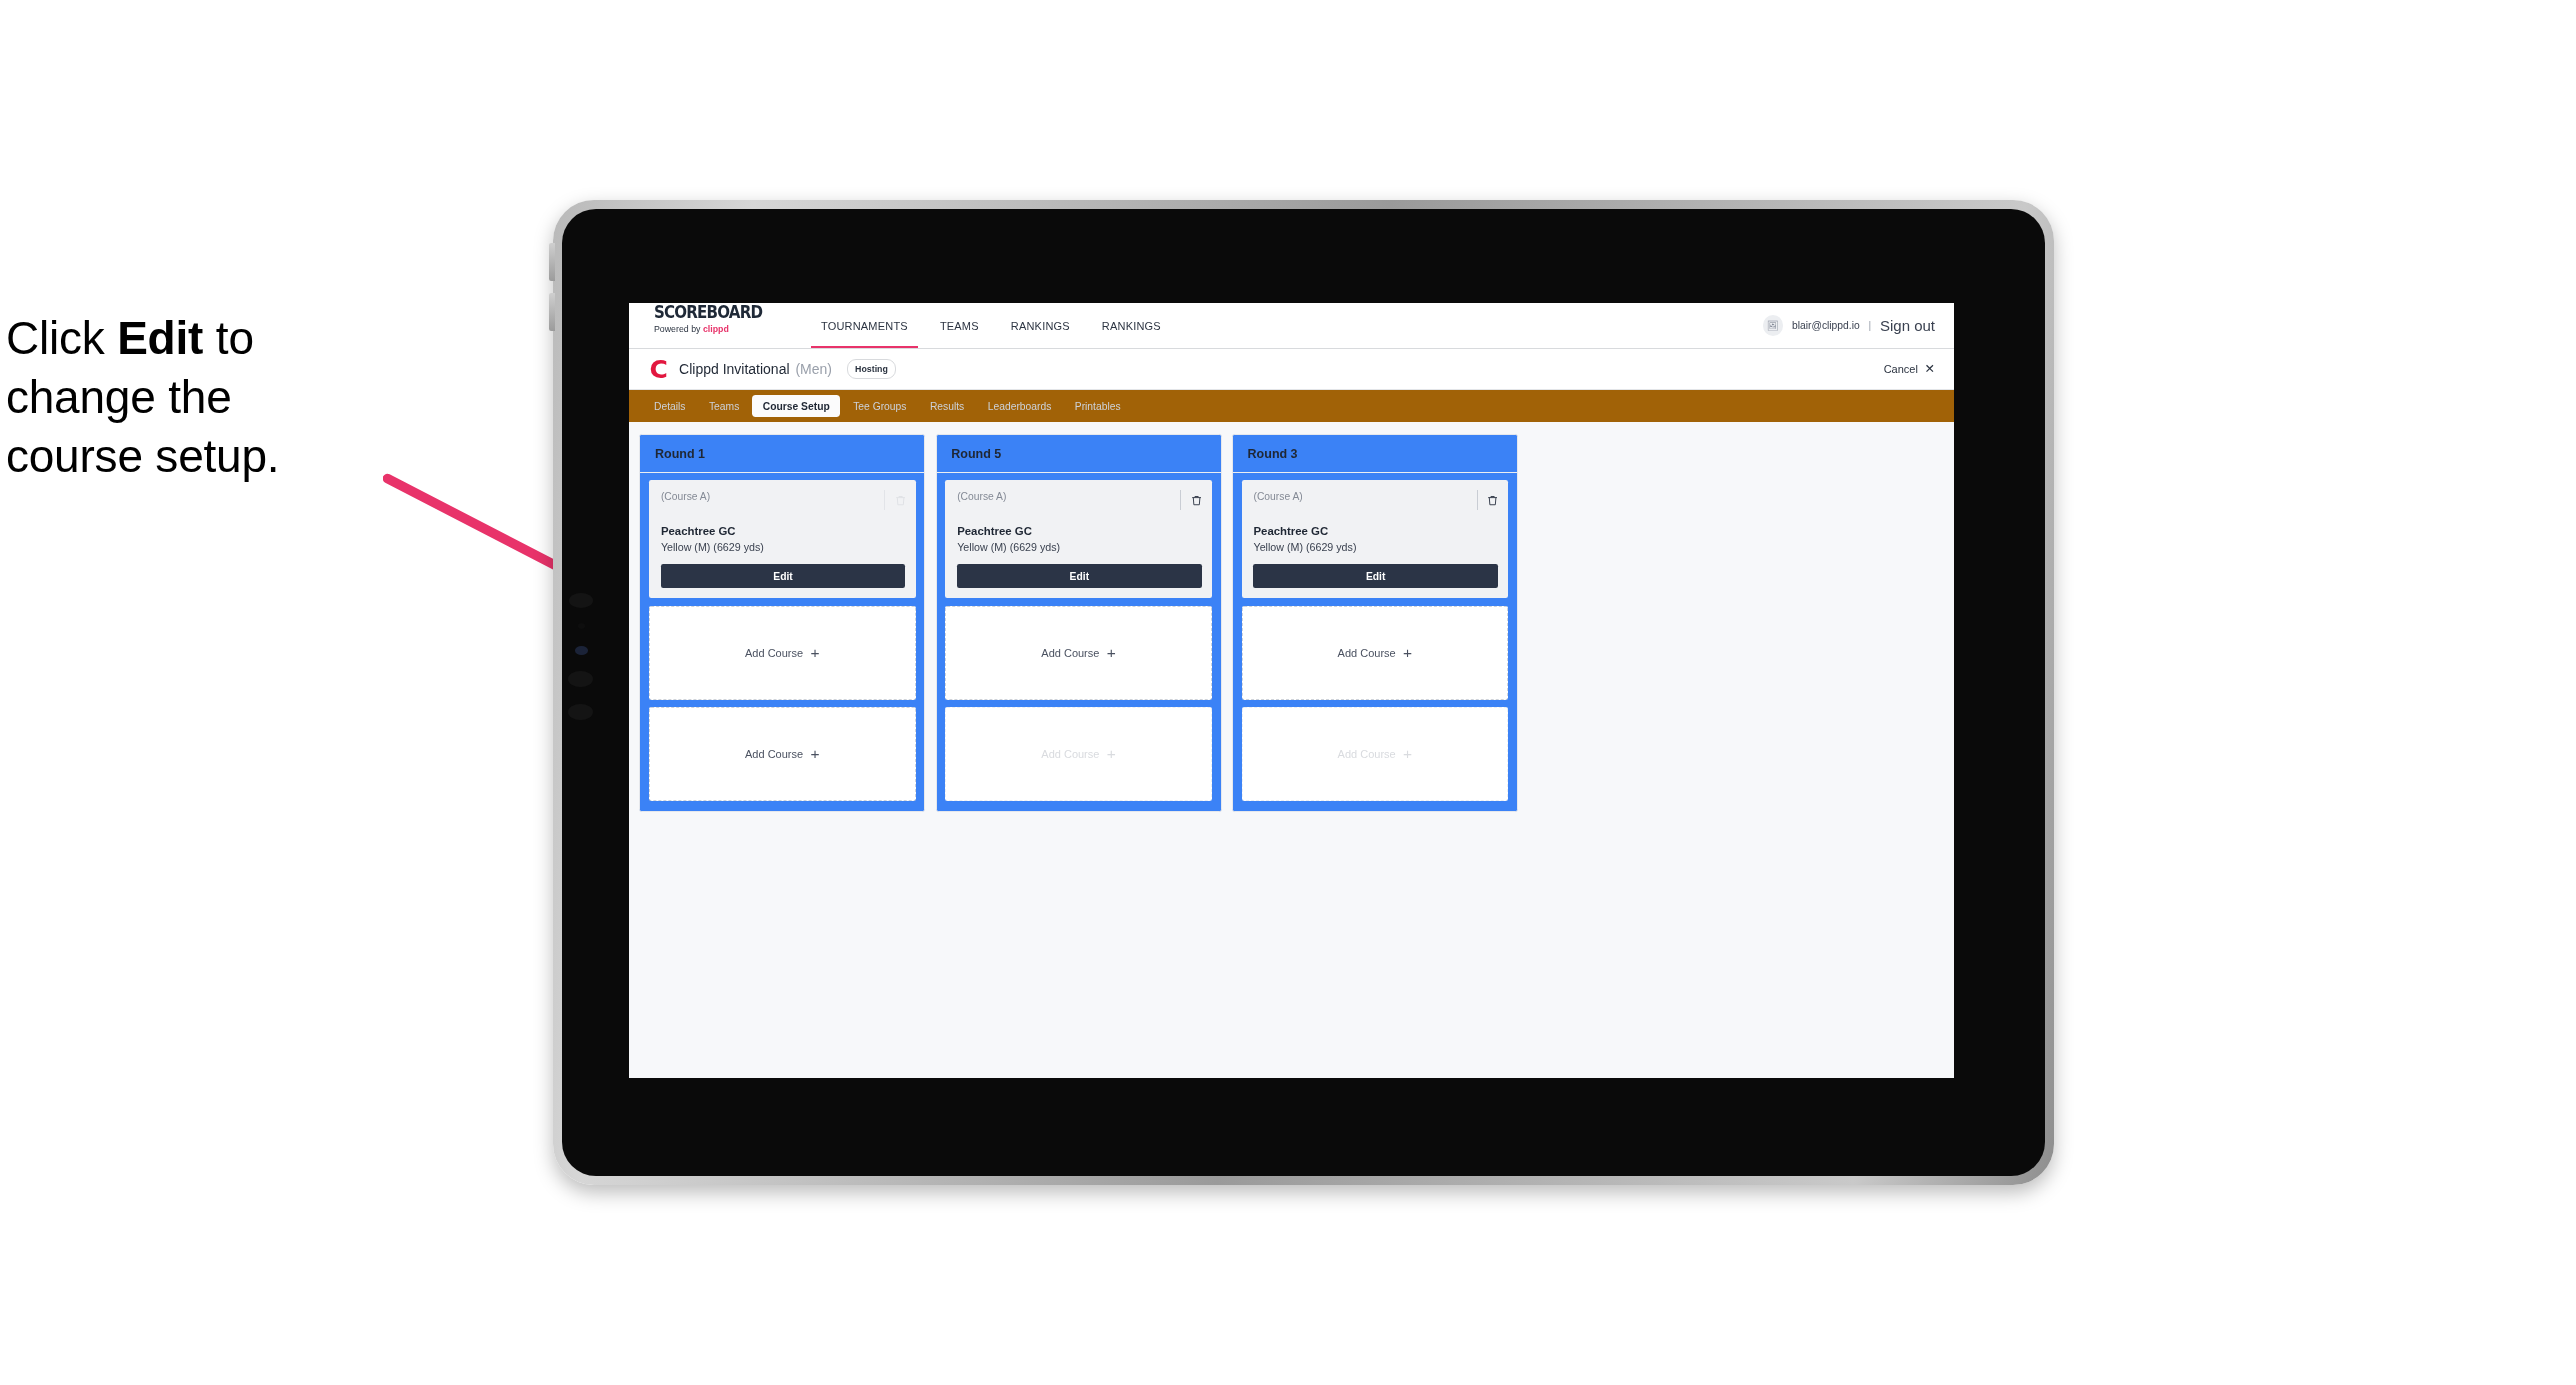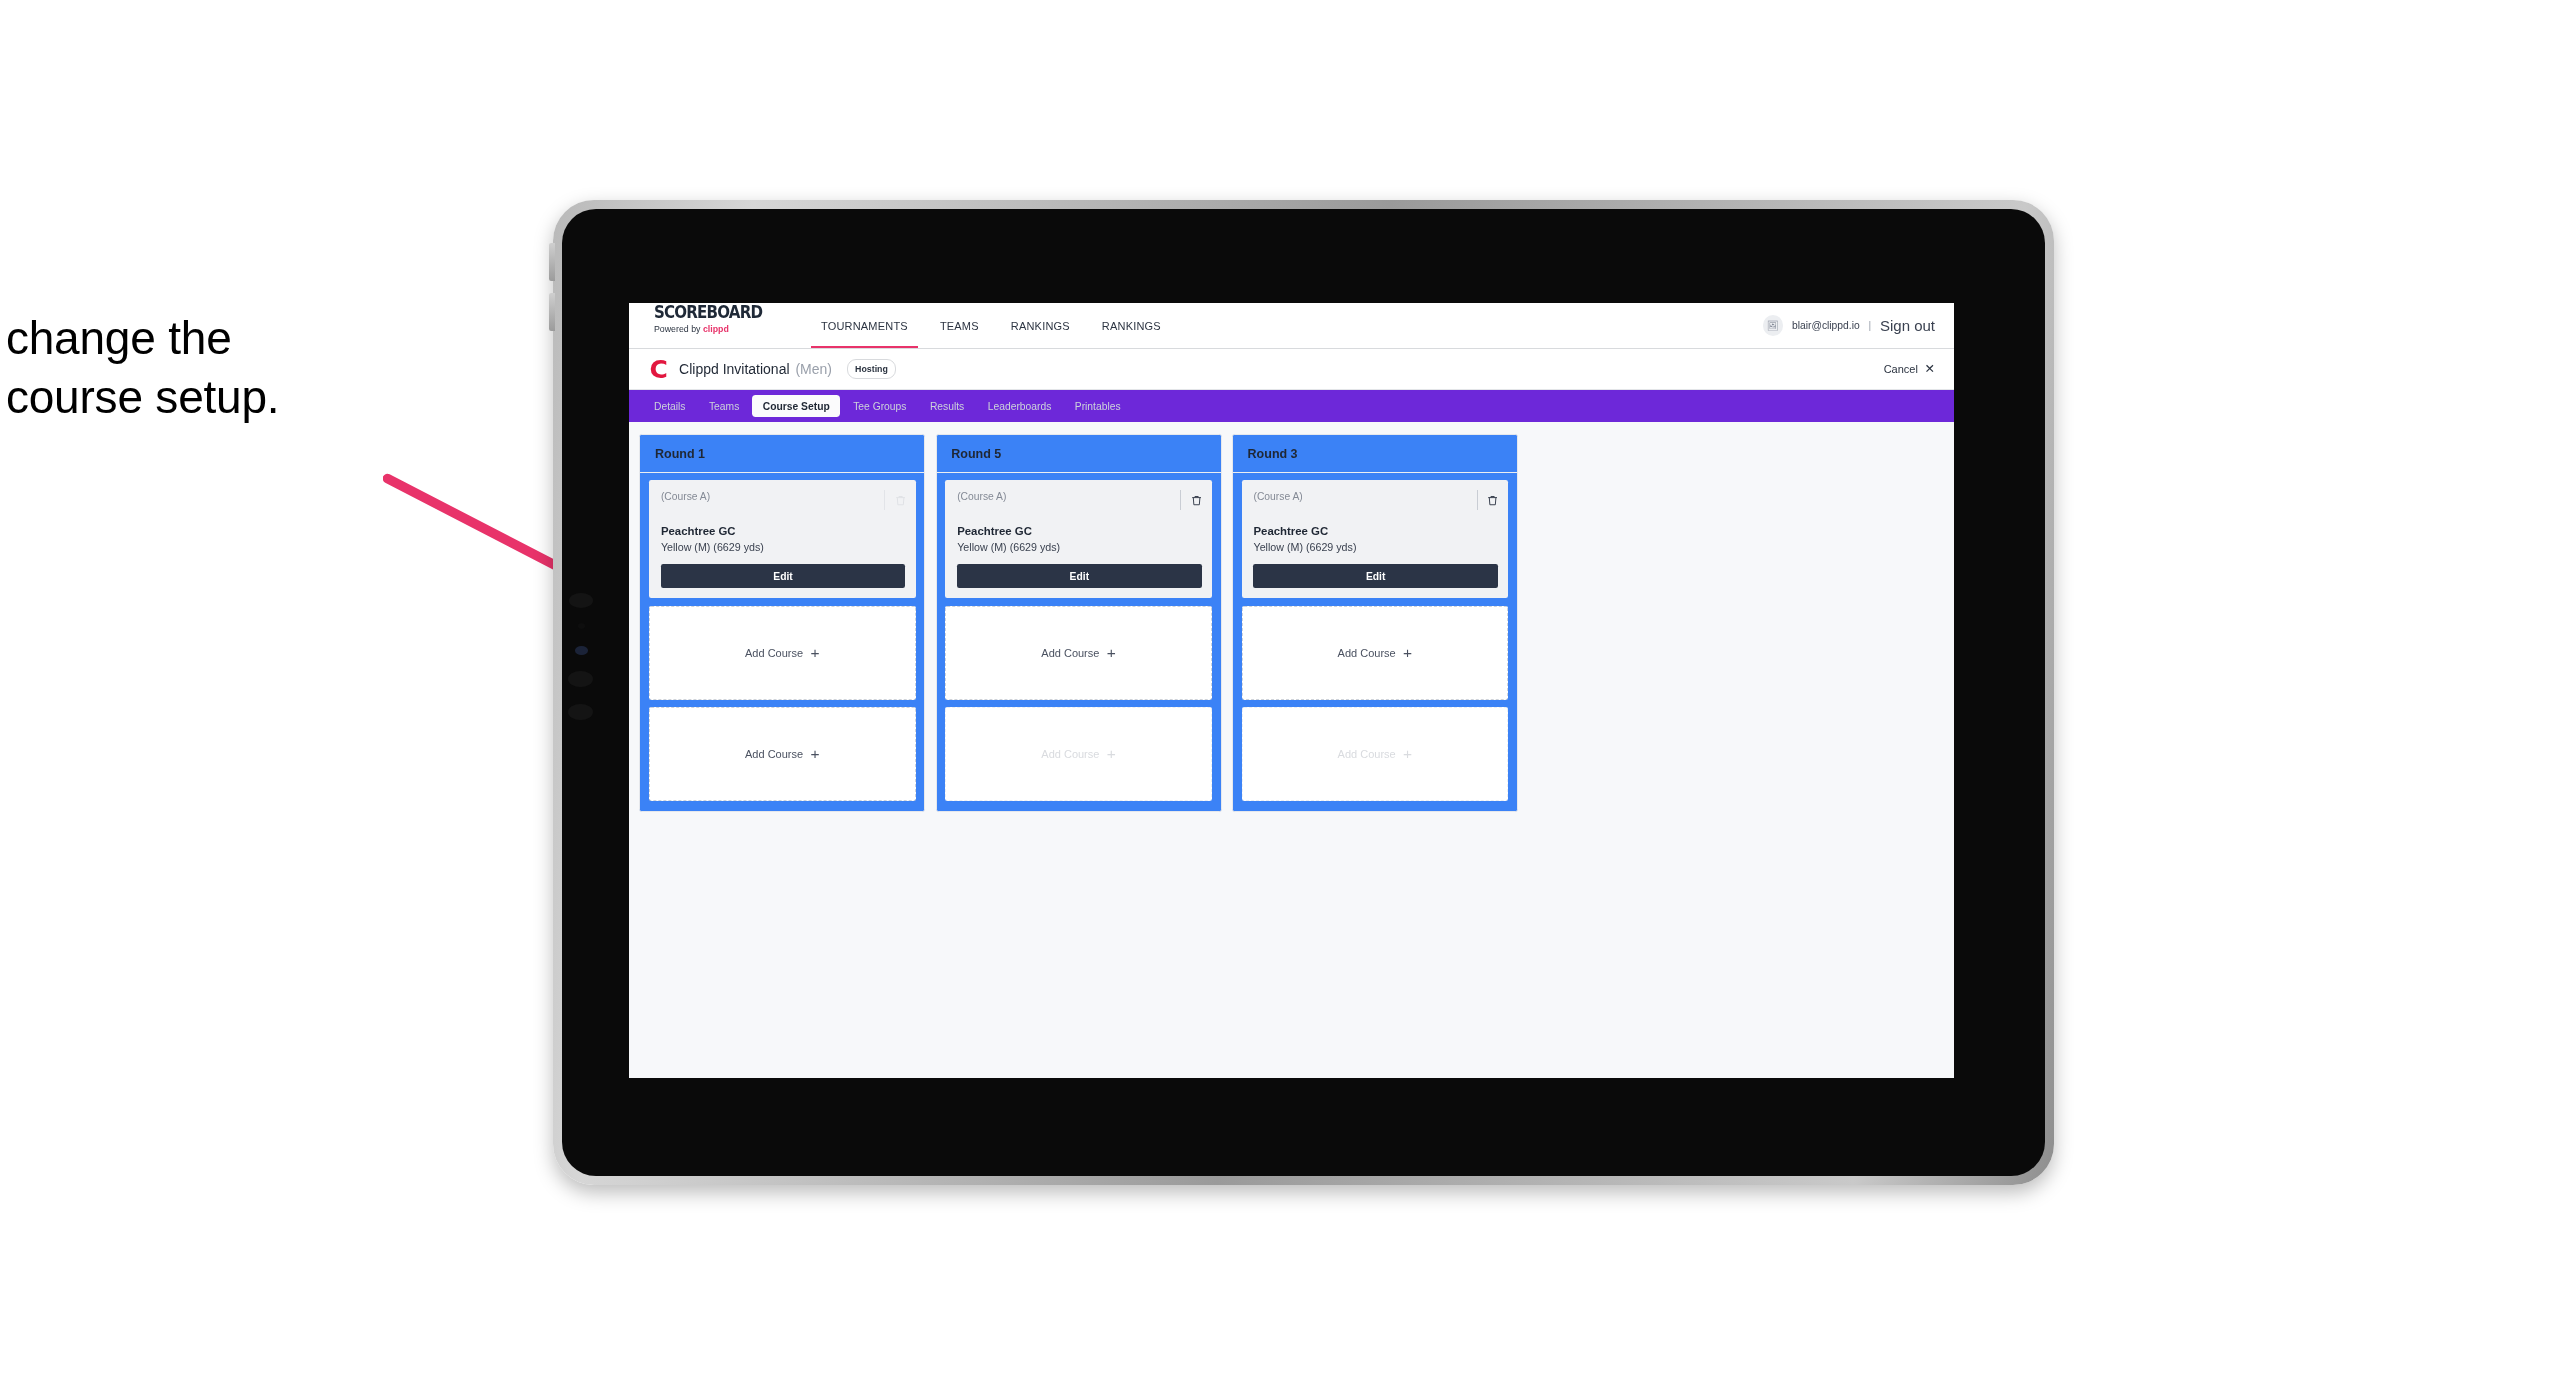--- a/index.html
+++ b/index.html
@@ -118,21 +118,21 @@
   .tour-gender { font-size: 14px; color:#9aa0ab; margin-left: 5.9px; }
   .hosting-chip {
     margin-left: 14.7px; font-size: 8.8px; font-weight:700; color:#2b3340;
     border:0.7px solid #d8dadd; border-radius: 9px; padding: 3.7px 7.4px; background:#fff;
   }
   .cancel-btn { margin-left:auto; display:flex; align-items:center; gap: 6.6px; font-size: 11px; color:#2b3340; cursor:pointer; }
   .cancel-x { font-size: 12.5px; line-height: 1; }
 
   
   .tabsbar {
-    height: 32px; background:#6d28d9; display:flex; align-items:center;
+    height: 32px; background:#a16207; display:flex; align-items:center;
     padding: 0 10.3px 0 14.7px; gap: 2.9px;
   }
   .tab {
     font-size: 10.3px; color:#cdd2da; padding: 5.9px 10.3px; border-radius: 3.7px; cursor:pointer;
     white-space:nowrap;
   }
   .tab.active { background:#fbfbfc; color:#1f2734; font-weight: 700; }
 
   
   .body-area { padding: 11.8px 0 0 10.3px; display:flex; gap: 10.3px; align-items:flex-start; }
@@ -174,20 +174,23 @@
   }
   .add-course .plus { font-size: 15.5px; line-height:1; font-weight: 400; }
   .add-course.muted { border-color:#eceef1; color:#d9dbdf; cursor:default; }
 </style>
 </head>
 <body>
 
 <div id="stage">
 
   <div class="annotation">
+    <div>
+      <span>Click </span><b>Edit</b><span> to</span>
+    </div>
     <div>change the</div>
     <div>course setup.</div>
   </div>
 
   <svg class="arrow-svg" viewBox="0 0 400 220">
     <line x1="6" y1="10" x2="300" y2="162" stroke="#e8336a" stroke-width="13" stroke-linecap="round"></line>
     <polygon points="300,128 372,190 285,196" fill="#e8336a"></polygon>
   </svg>
 
   <div class="tablet">

